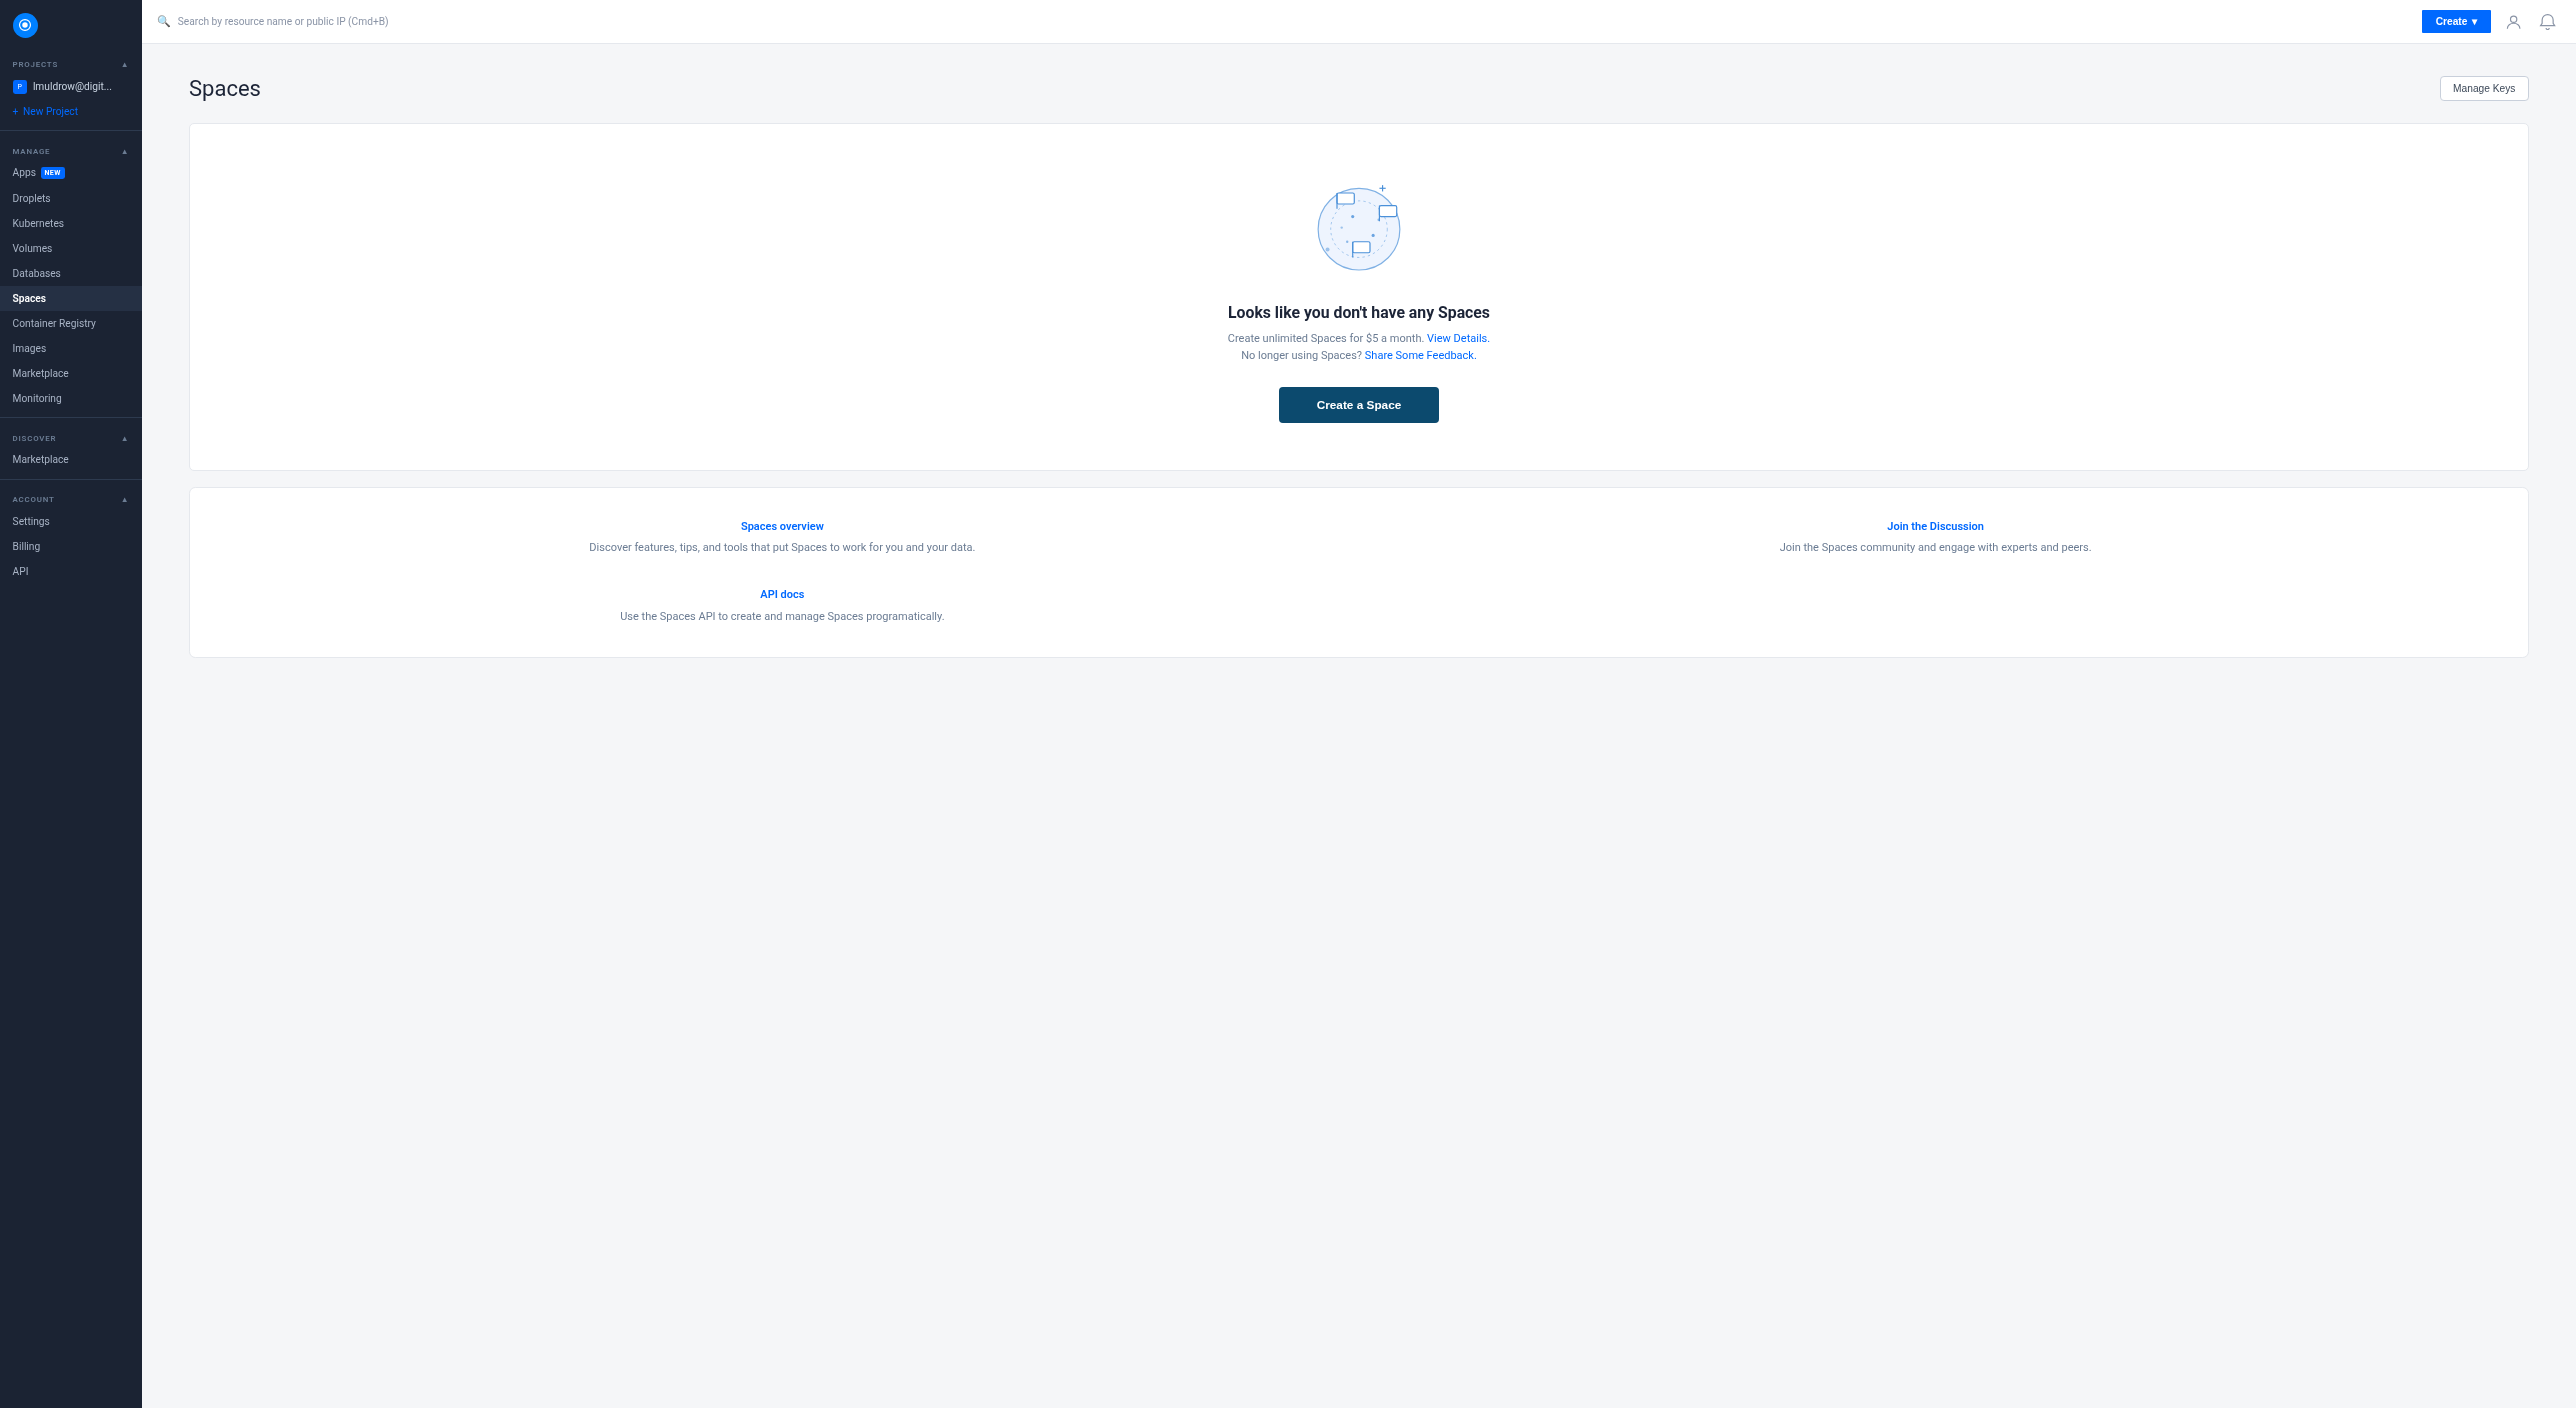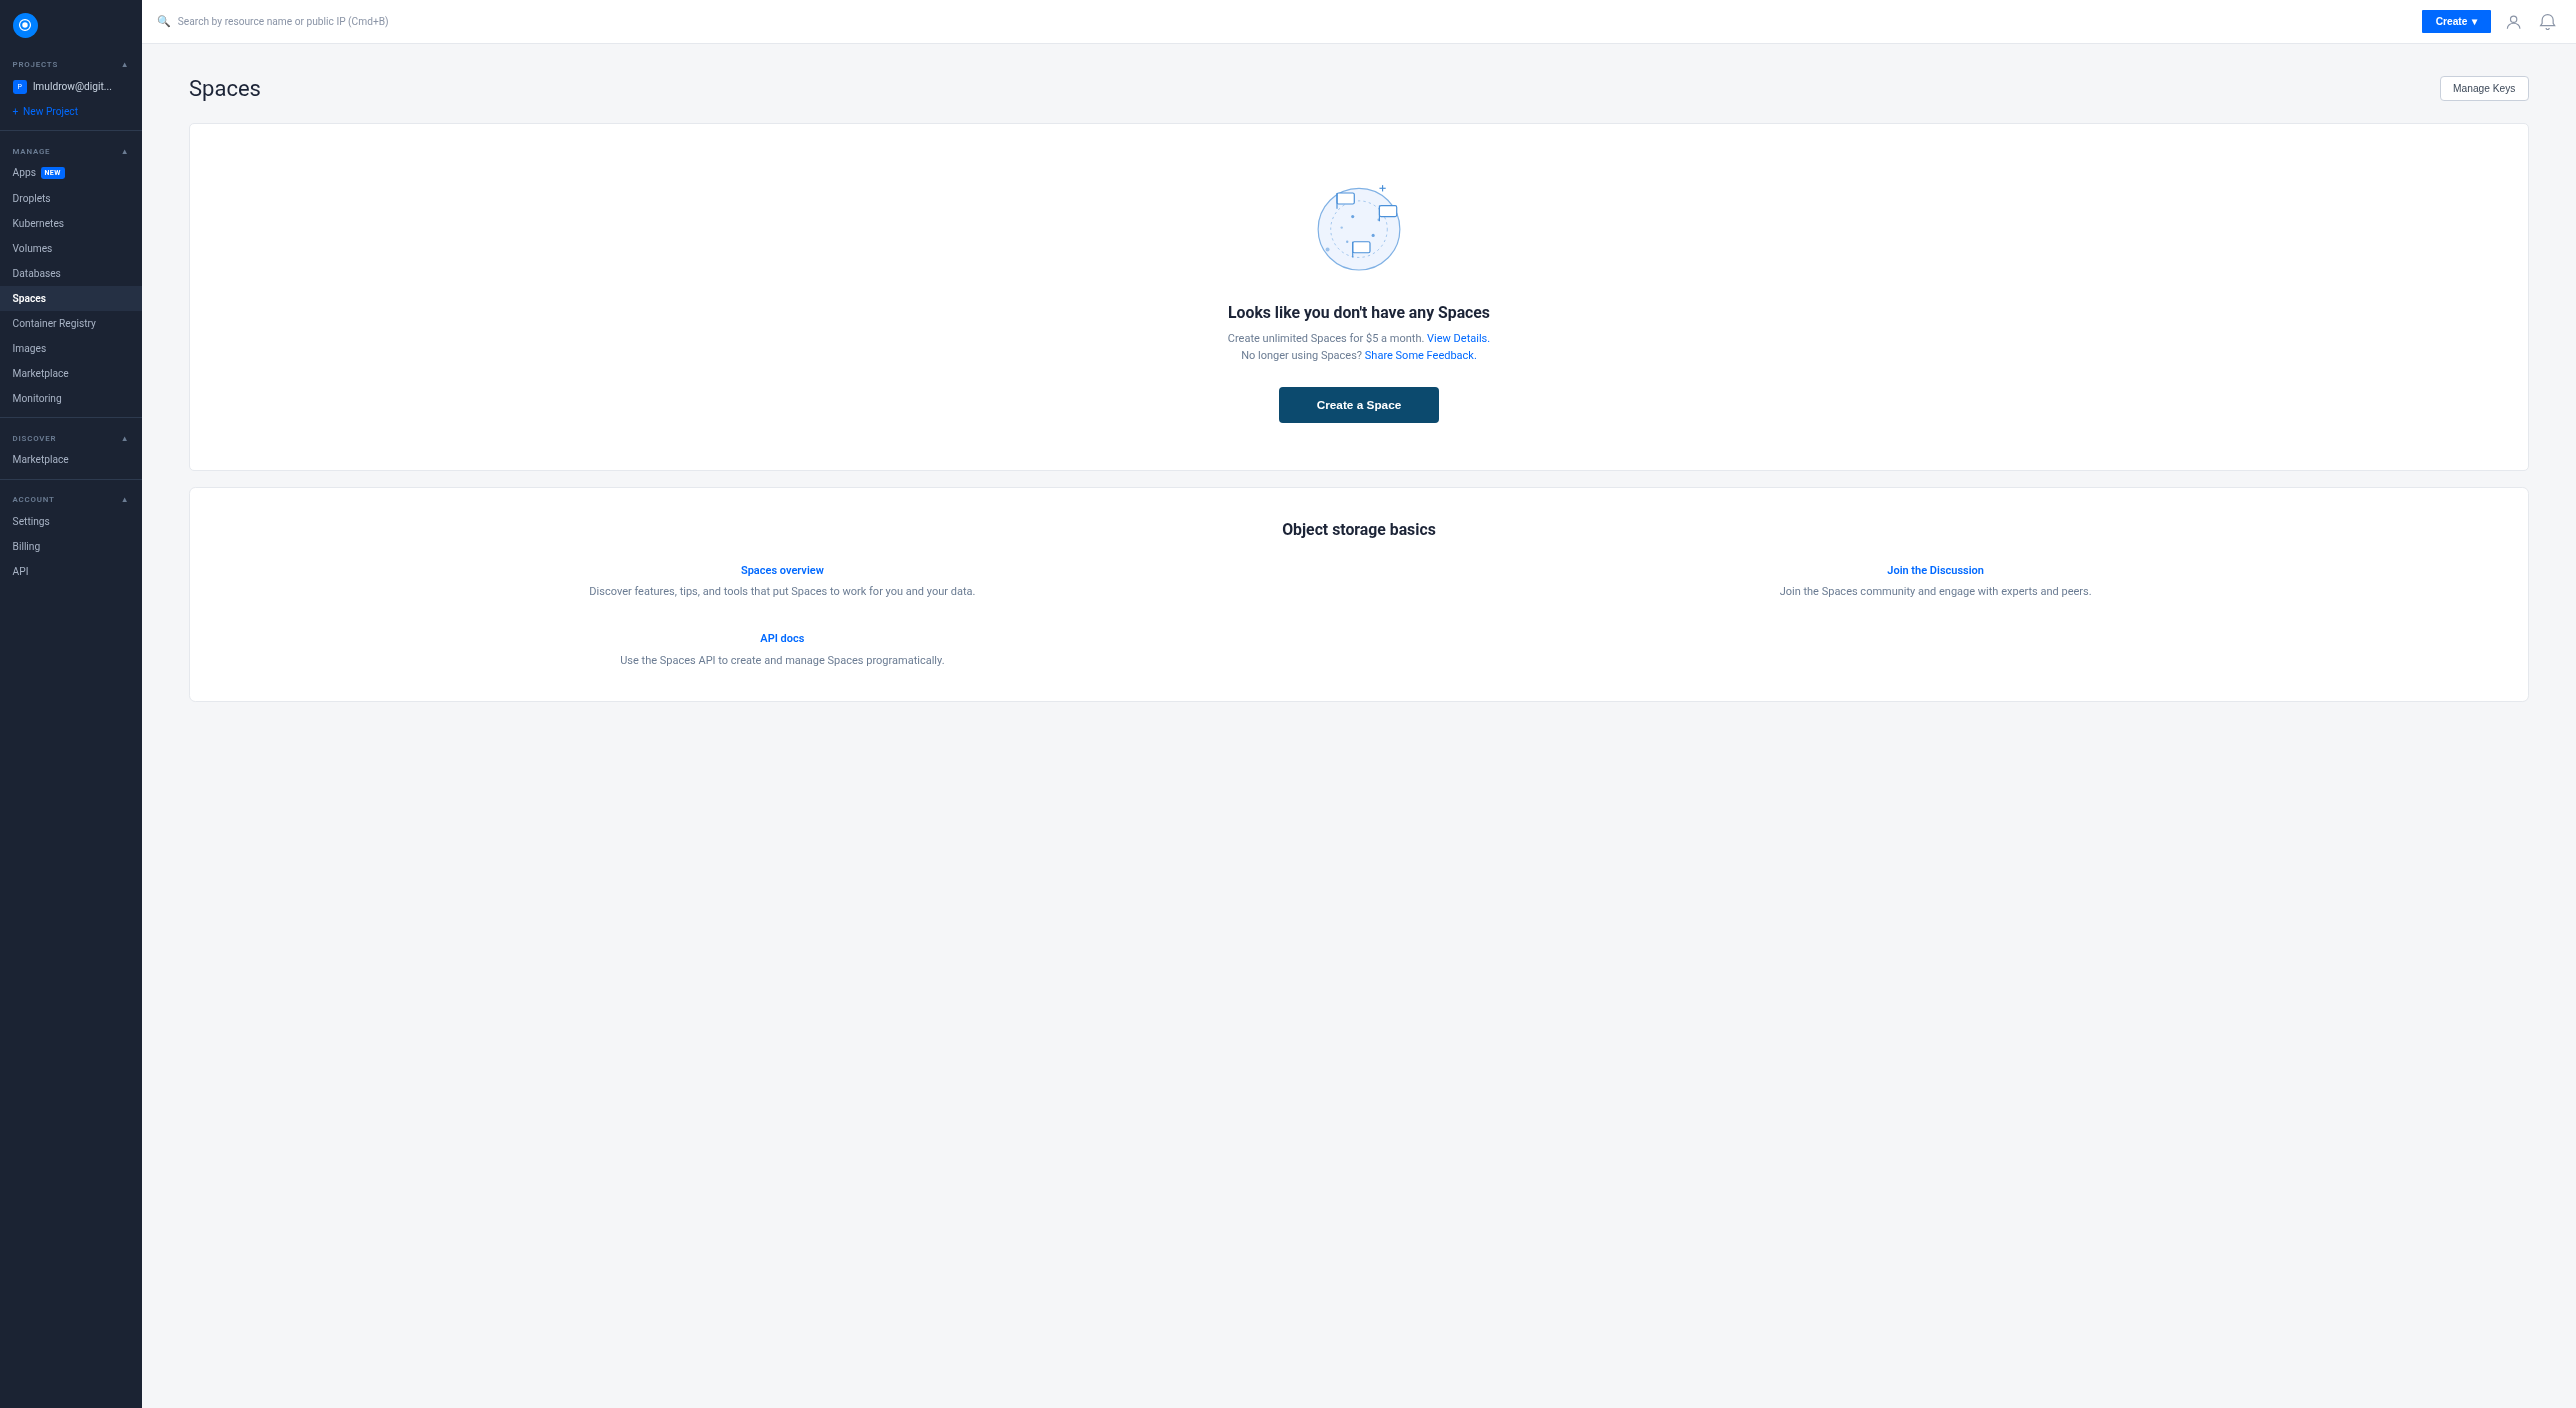--- a/index.html
+++ b/index.html
@@ -472,21 +472,20 @@
 
       <p class="empty-subtitle2">
         <span>No longer using Spaces?</span>
         <a href="#">Share Some Feedback.</a>
       </p>
 
       <button class="btn-create-space">Create a Space</button>
     </div>
 
     <div class="basics-card">
-      <h3 class="basics-title">Object storage basics</h3>
       <div class="basics-grid">
 
         <div class="basics-item">
           <div class="basics-item-title">Spaces overview</div>
           <p class="basics-item-desc">Discover features, tips, and tools that put Spaces to work for you and your data.</p>
         </div>
 
         <div class="basics-item">
           <div class="basics-item-title">Join the Discussion</div>
           <p class="basics-item-desc">Join the Spaces community and engage with experts and peers.</p>

